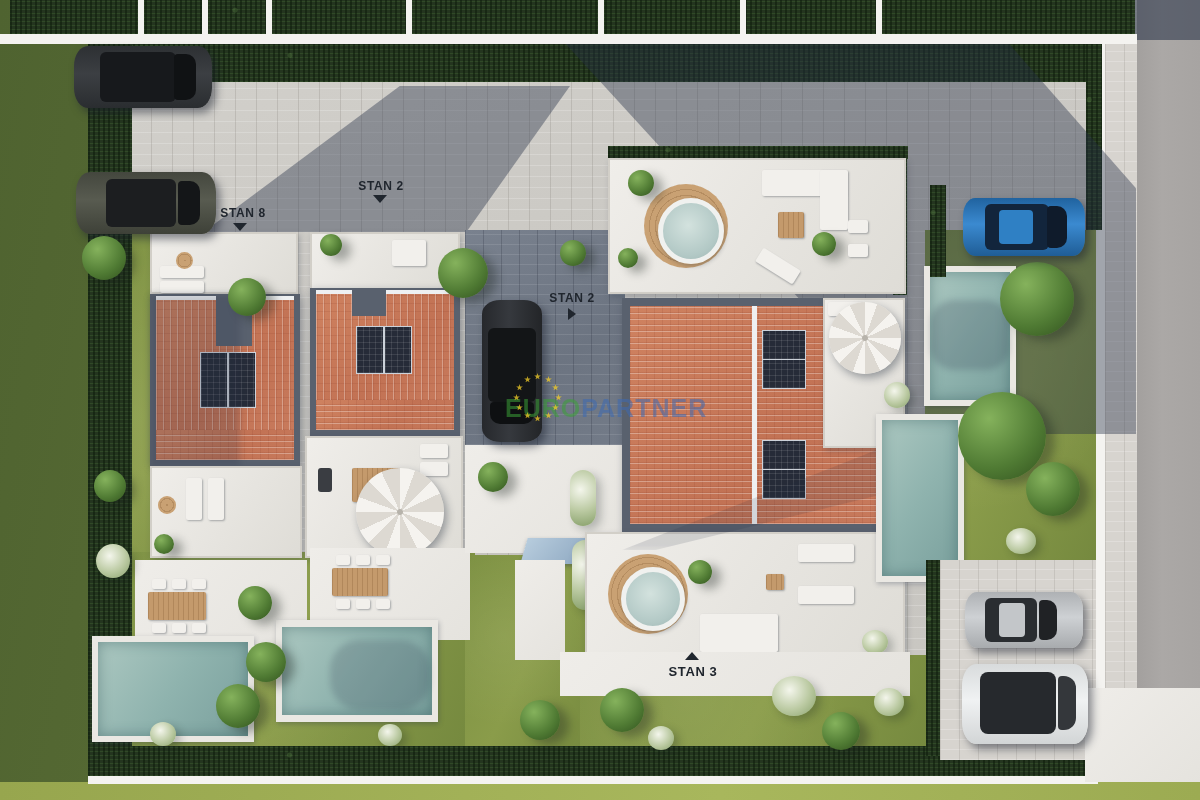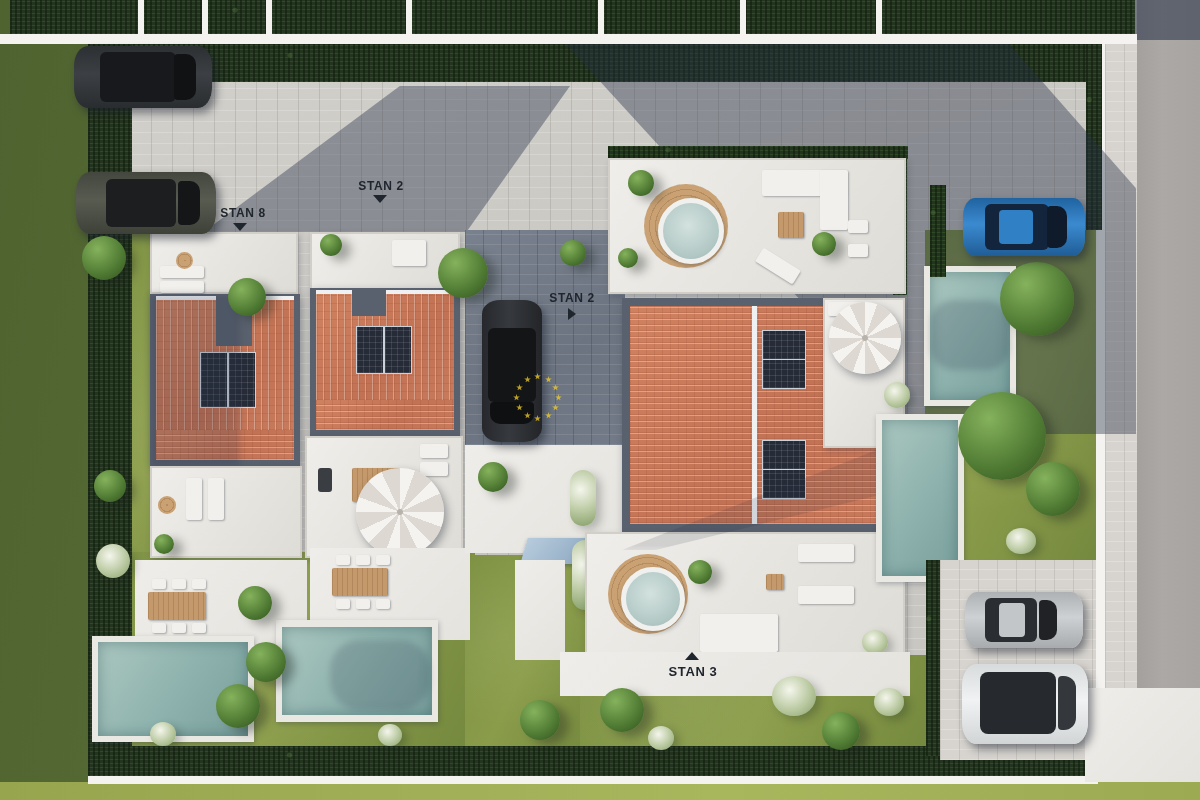--- a/index.html
+++ b/index.html
@@ -319,20 +319,23 @@
 
   <div class="a plabel" style="left:205px;top:206px;width:76px;"><span>STAN 8</span></div>
   <div class="a arr-d" style="left:233px;top:223px;"></div>
   <div class="a plabel" style="left:343px;top:179px;width:76px;"><span>STAN 2</span></div>
   <div class="a arr-d" style="left:373px;top:195px;"></div>
   <div class="a plabel" style="left:534px;top:291px;width:76px;"><span>STAN 2</span></div>
   <div class="a arr-r" style="left:568px;top:308px;"></div>
   <div class="a arr-u" style="left:685px;top:652px;"></div>
   <div class="a plabel" style="left:655px;top:664px;width:76px;font-size:13px;"><span>STAN 3</span></div>
 
+  <div class="a wm" style="left:505px;top:394px;">
+    <span class="g">EURO</span><span class="b">PARTNER</span>
+  </div>
   <div class="a star" style="left:555px;top:394px;"></div>
   <div class="a star" style="left:552px;top:384px;"></div>
   <div class="a star" style="left:545px;top:376px;"></div>
   <div class="a star" style="left:534px;top:373px;"></div>
   <div class="a star" style="left:524px;top:376px;"></div>
   <div class="a star" style="left:516px;top:384px;"></div>
   <div class="a star" style="left:513px;top:394px;"></div>
   <div class="a star" style="left:516px;top:404px;"></div>
   <div class="a star" style="left:524px;top:412px;"></div>
   <div class="a star" style="left:534px;top:415px;"></div>

